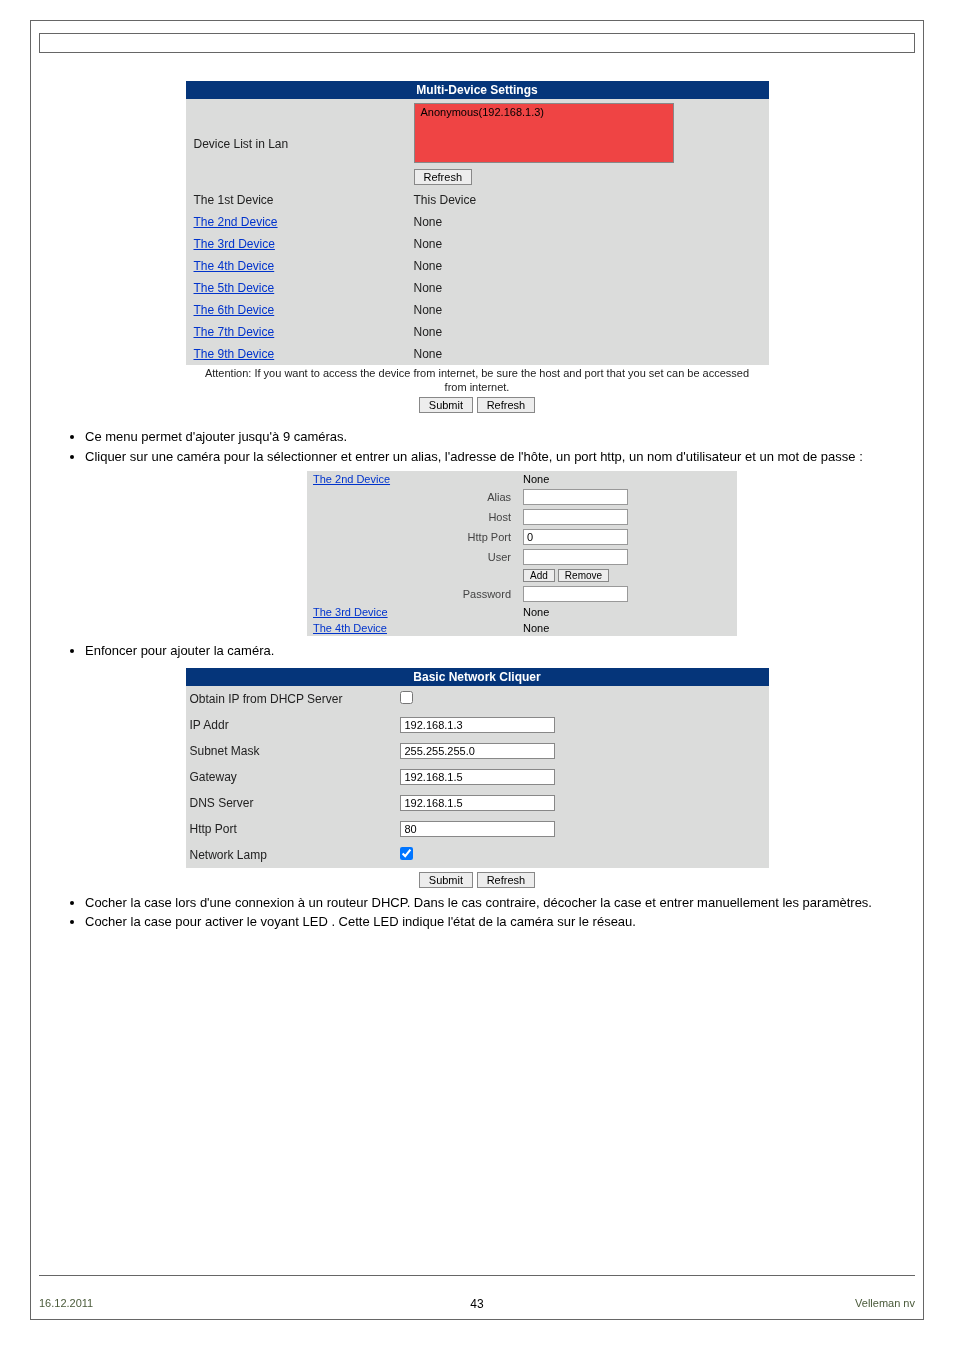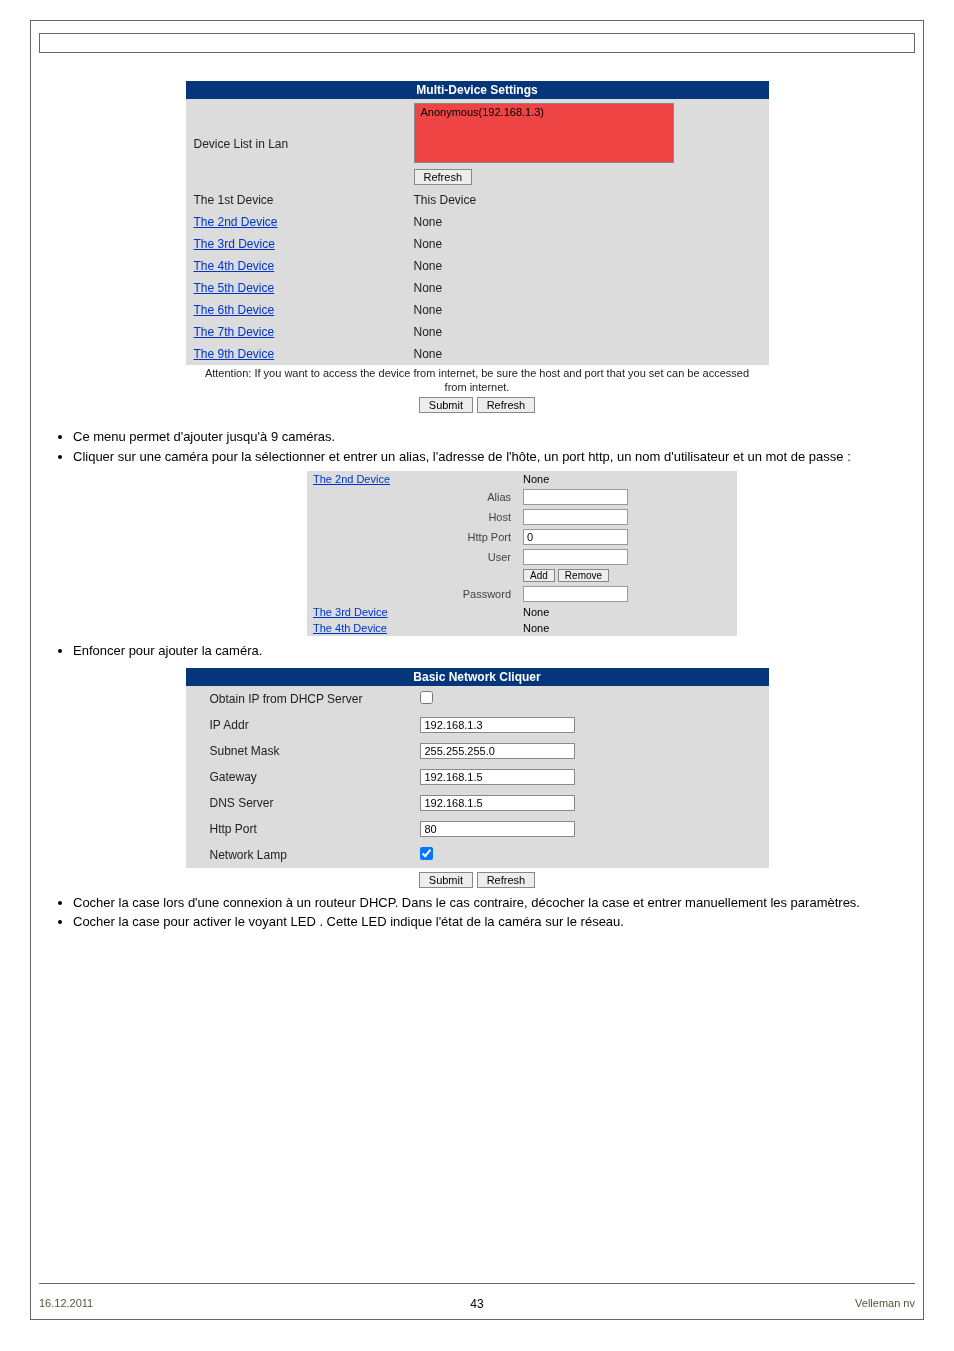--- a/index.html
+++ b/index.html
@@ -9,38 +9,38 @@
     .panel { width: 583px; margin: 0 auto 15px; }
     .panel-header { background: #05357a; color: #fff; font-weight: bold; text-align: center; padding: 2px 0; font-size: 12px; }
     .panel-table { width: 100%; border-collapse: collapse; }
     .panel-table td { background: #dbdcdb; padding: 4px 8px; font-size: 12px; color: #222; vertical-align: middle; }
     .panel-table td.label { width: 220px; }
     .panel-table td.label a { color: #0033cc; text-decoration: underline; }
     .panel-table .sel-box { display: inline-block; background: #ef4444; border: 1px solid #888; padding: 2px 6px; min-width: 260px; min-height: 60px; font-size: 11px; color: #000; vertical-align: top; }
     .btn { background: #ededed; border: 1px solid #888; font-size: 11px; padding: 1px 9px; cursor: pointer; color: #000; }
     .attention { font-size: 11px; text-align: center; color: #222; margin-top: 2px; }
     .btn-row { text-align: center; margin: 4px 0 6px; }
-    ul.text-list { list-style: disc; margin: 6px 0 6px 34px; font-size: 13px; }
+    ul.text-list { list-style: disc; margin: 6px 0 6px 46px; font-size: 13px; }
     ul.text-list li { margin: 2px 0; line-height: 1.35; }
     .panel2 { width: 430px; margin: 2px auto 2px 268px; }
     .panel2 table { width: 100%; border-collapse: collapse; }
     .panel2 td { background: #dbdcdb; font-size: 11px; padding: 2px 6px; }
     .panel2 td.l { text-align: right; width: 210px; color: #444; }
     .panel2 td.l a { color: #0033cc; text-decoration: underline; }
     .panel2 td.v { text-align: left; }
     .txt-in { background: #fff; border: 1px solid #999; font-size: 11px; padding: 1px 3px; width: 105px; }
     .small-btn { background: #ededed; border: 1px solid #888; font-size: 10px; padding: 0 6px; cursor: pointer; }
     .panel3 { width: 583px; margin: 8px auto 2px; }
     .panel3 .panel-header { background: #05357a; }
     .panel3 table { width: 100%; border-collapse: collapse; }
-    .panel3 td { background: #dbdcdb; padding: 5px 24px; font-size: 12px; }
+    .panel3 td { background: #dbdcdb; padding: 5px 4px; font-size: 12px; }
     .panel3 td.label3 { width: 210px; color: #222; }
     .ipbox { background: #fff; border: 1px solid #888; font-size: 11px; padding: 1px 4px; width: 155px; }
     .chk { width: 13px; height: 13px; }
-    .footer { position: absolute; bottom: 10px; left: 8px; right: 8px; display: flex; justify-content: space-between; border-top: 1px solid #666; padding-top: 13px; font-size: 11px; color: #4a5a3a; }
+    .footer { position: absolute; bottom: 10px; left: 8px; right: 8px; display: flex; justify-content: space-between; border-top: 1px solid #666; padding-top: 21px; font-size: 11px; color: #4a5a3a; }
     .footer .center { position: absolute; left: 50%; transform: translateX(-50%); color: #000; font-size: 12px; }
   </style>
 </head>
 <body>
 
 <div class="page-frame">
   <div class="inner-box"></div>
 
   <div class="panel">
     <div class="panel-header">Multi-Device Settings</div>

